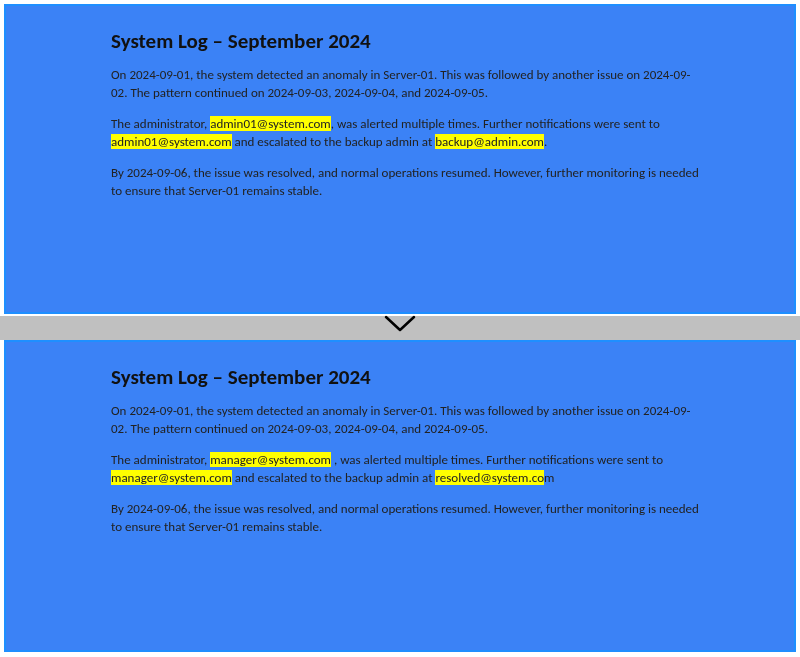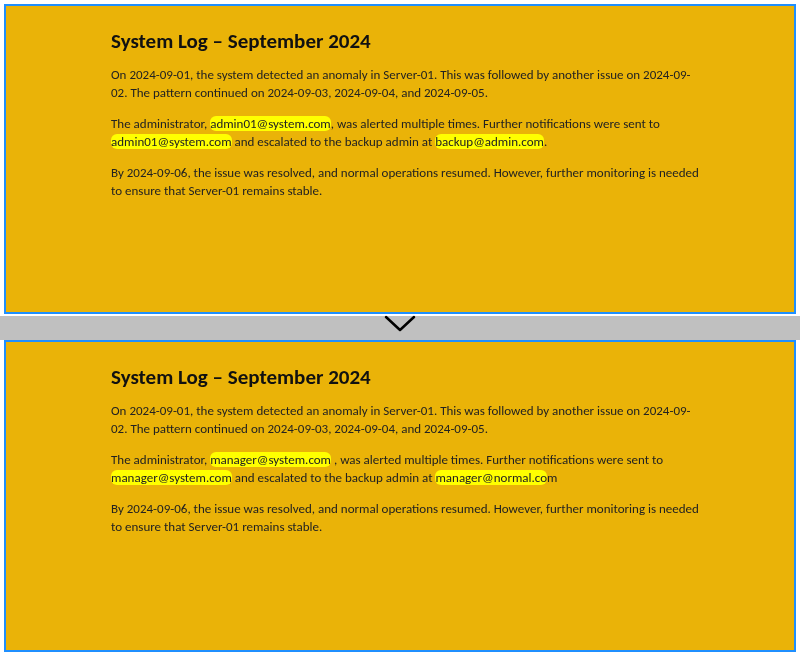--- a/index.html
+++ b/index.html
@@ -12,21 +12,21 @@
     width: 800px;
     height: 657px;
     position: relative;
     box-sizing: border-box;
   }
   .panel {
     position: absolute;
     left: 4px;
     right: 4px;
     border: 2px solid #1f8fff;
-    background: #eab308;
+    background: #3b82f6;
     box-sizing: border-box;
   }
   .panel.top {
     top: 4px;
     height: 310px;
   }
   .panel.bottom {
     top: 340px;
     height: 312px;
   }
@@ -52,21 +52,20 @@
     margin: 0 0 12px 0;
   }
   .para {
     font-size: 13px;
     line-height: 1.35;
     margin: 0 0 14px 0;
     color: #222;
   }
   .hl {
     background: #ffff00;
-    border-radius: 6px;
   }
   .chevron {
     position: absolute;
     left: 50%;
     top: 314px;
     transform: translateX(-50%);
     z-index: 5;
   }
 </style>
 </head>
@@ -94,20 +93,20 @@
     <polyline points="3,3 17,16 31,3" fill="none" stroke="#000000" stroke-width="2.5" stroke-linecap="round" stroke-linejoin="round"></polyline>
   </svg>
 
   <div class="panel bottom">
     <div class="doc">
       <h1 class="title">System Log – September 2024</h1>
 
       <p class="para">On 2024-09-01, the system detected an anomaly in Server-01. This was followed by another issue on 2024-09-02. The pattern continued on 2024-09-03, 2024-09-04, and 2024-09-05.</p>
 
       <p class="para">
-        <span>The administrator, </span><span class="hl">manager@system.com</span><span> , was alerted multiple times. Further notifications were sent to </span><span class="hl">manager@system.com</span><span> and escalated to the backup admin at </span><span class="hl">manager@normal.co</span><span>m</span>
+        <span>The administrator, </span><span class="hl">manager@system.com</span><span> , was alerted multiple times. Further notifications were sent to </span><span class="hl">manager@system.com</span><span> and escalated to the backup admin at </span><span class="hl">resolved@system.co</span><span>m</span>
       </p>
 
       <p class="para">By 2024-09-06, the issue was resolved, and normal operations resumed. However, further monitoring is needed to ensure that Server-01 remains stable.</p>
     </div>
   </div>
 
 </div>
 
 </body></html>

